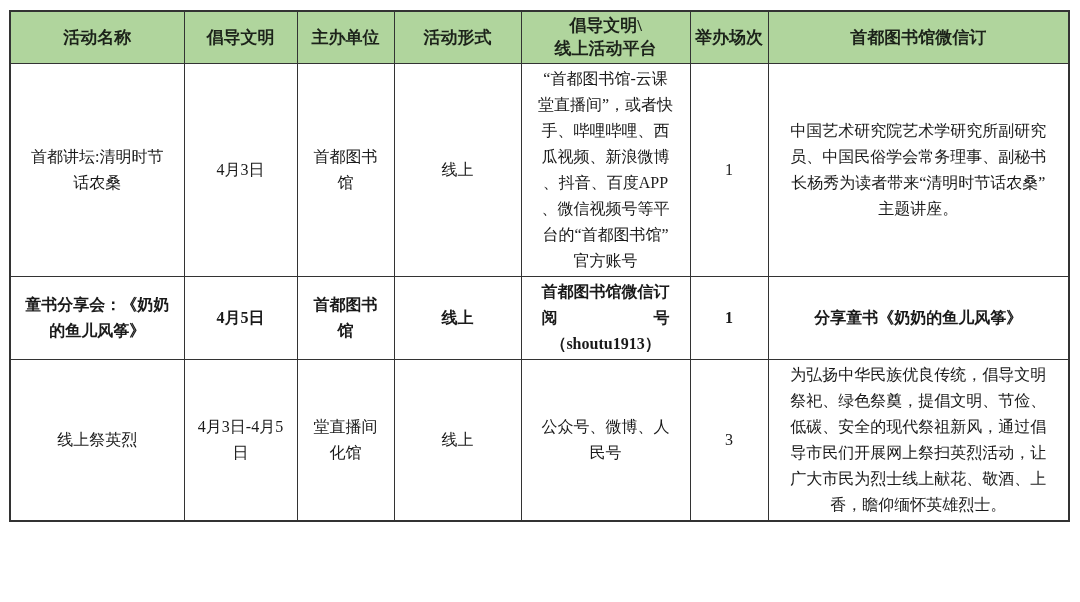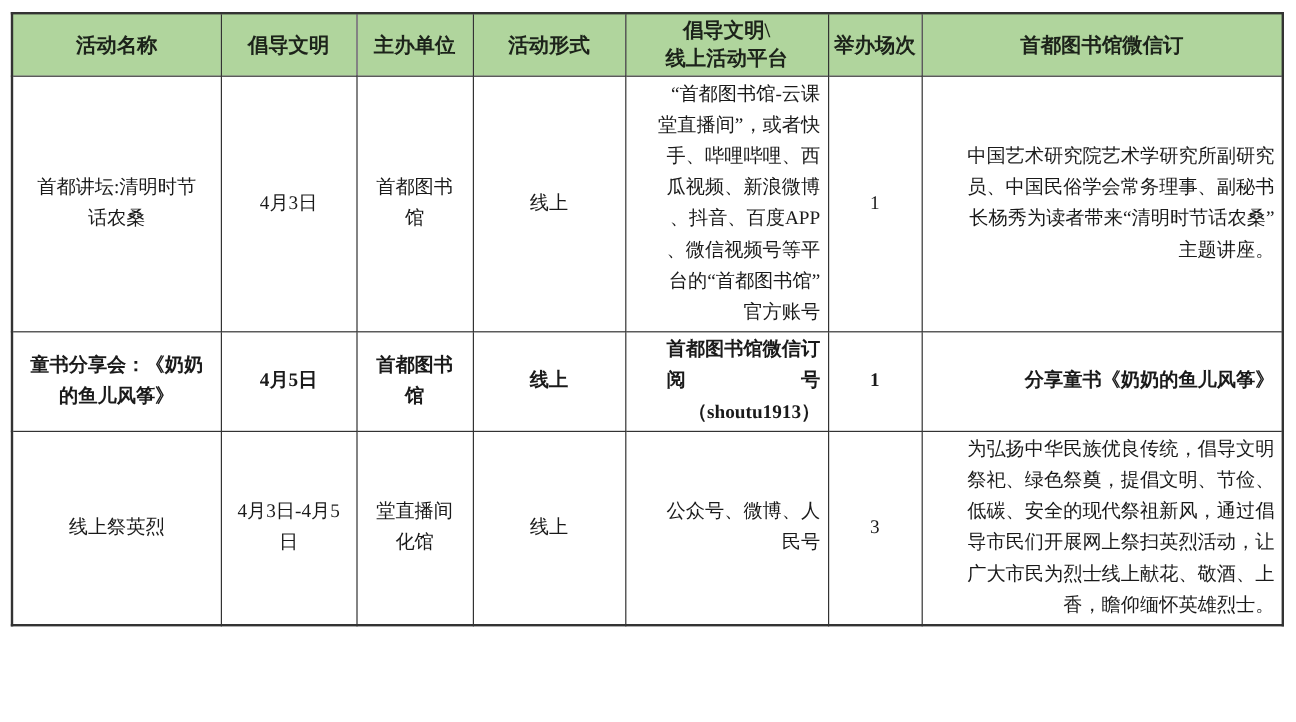--- a/index.html
+++ b/index.html
@@ -49,21 +49,21 @@
     padding: 0 2px;
     text-align: center;
   }
   td {
     color: var(--text_color);
     font-size: 16px;
     line-height: 26px;
     padding: 2px 6px;
   }
   .center { text-align: center; }
-  .left   { text-align: right; margin-top: 24px; }
+  .left   { text-align: center; margin-top: 24px; }
   
   col.c1 { width: 174px; }
   col.c2 { width: 113px; }
   col.c3 { width: 97px;  }
   col.c4 { width: 127px; }
   col.c5 { width: 169px; }
   col.c6 { width: 78px;  }
   col.c7 { width: 301px; }
   
   tr.hdr  { height: 52px; }

